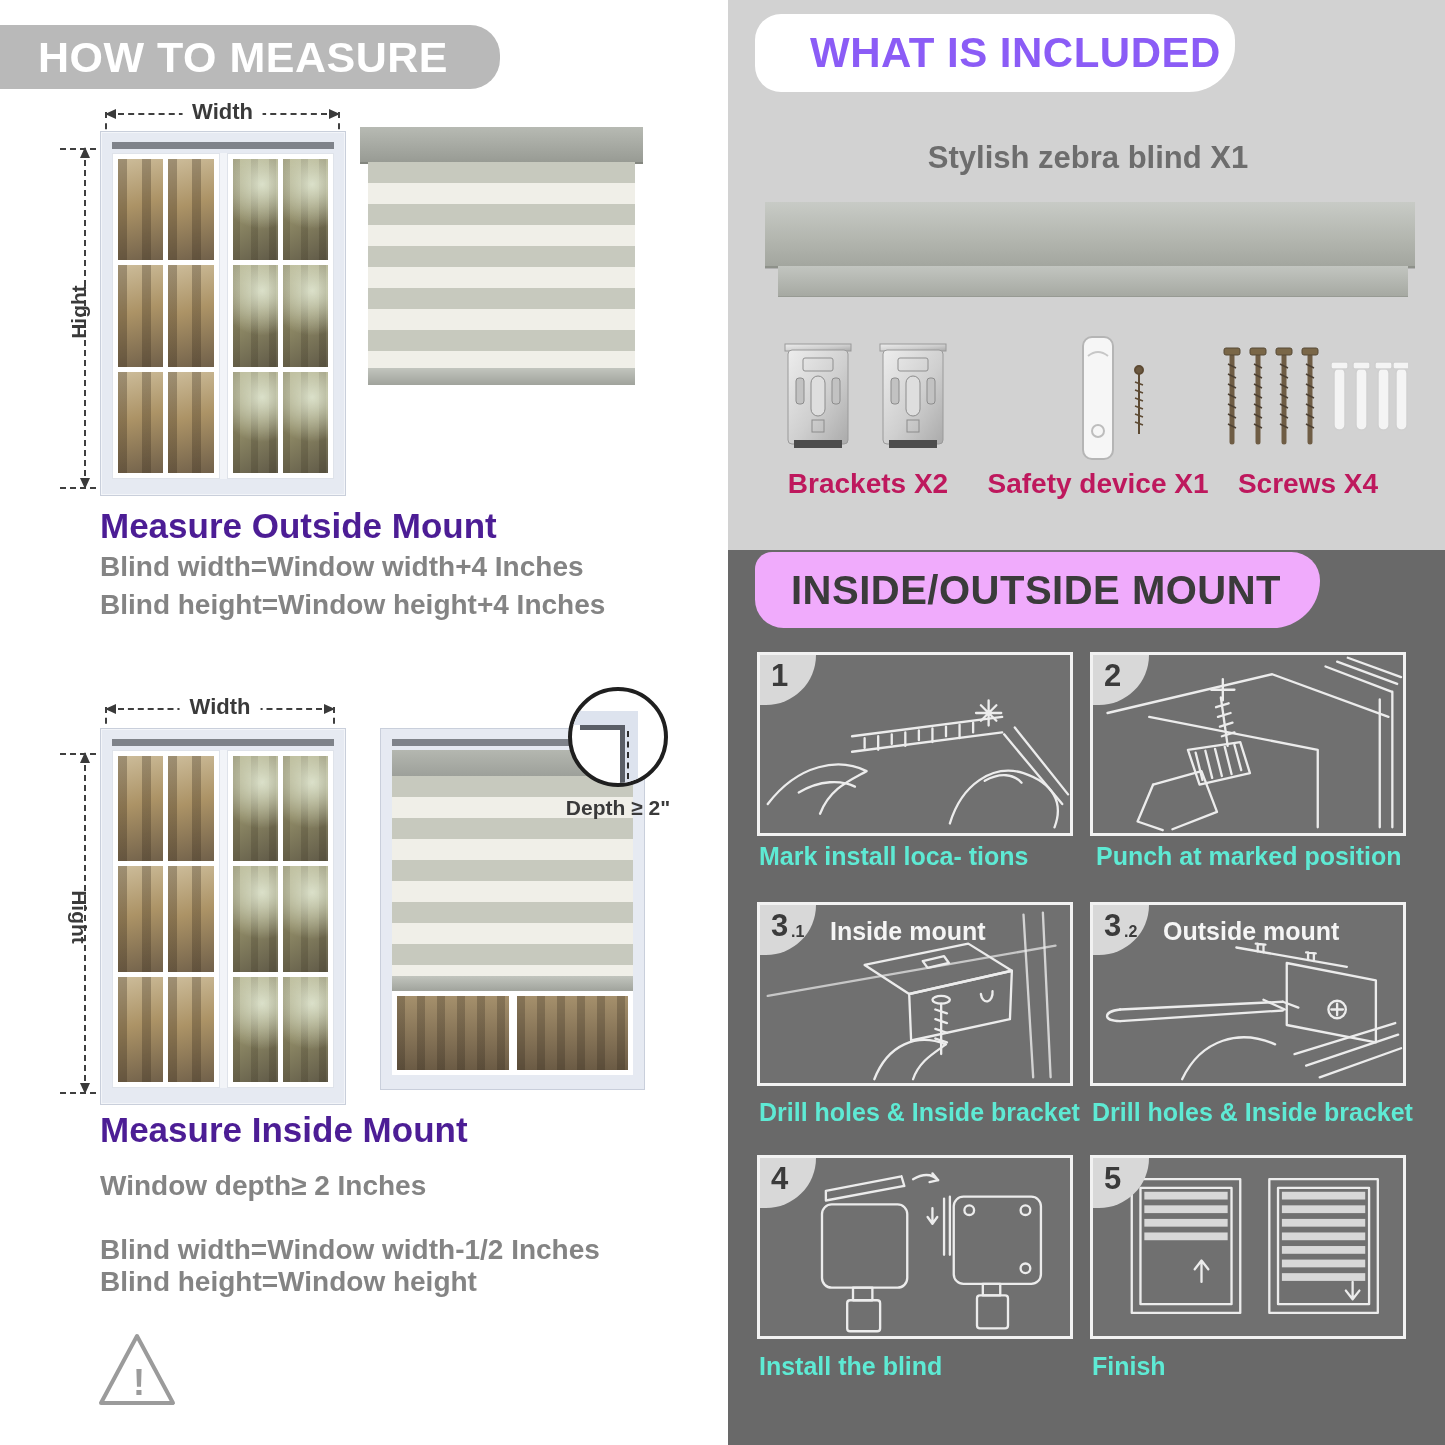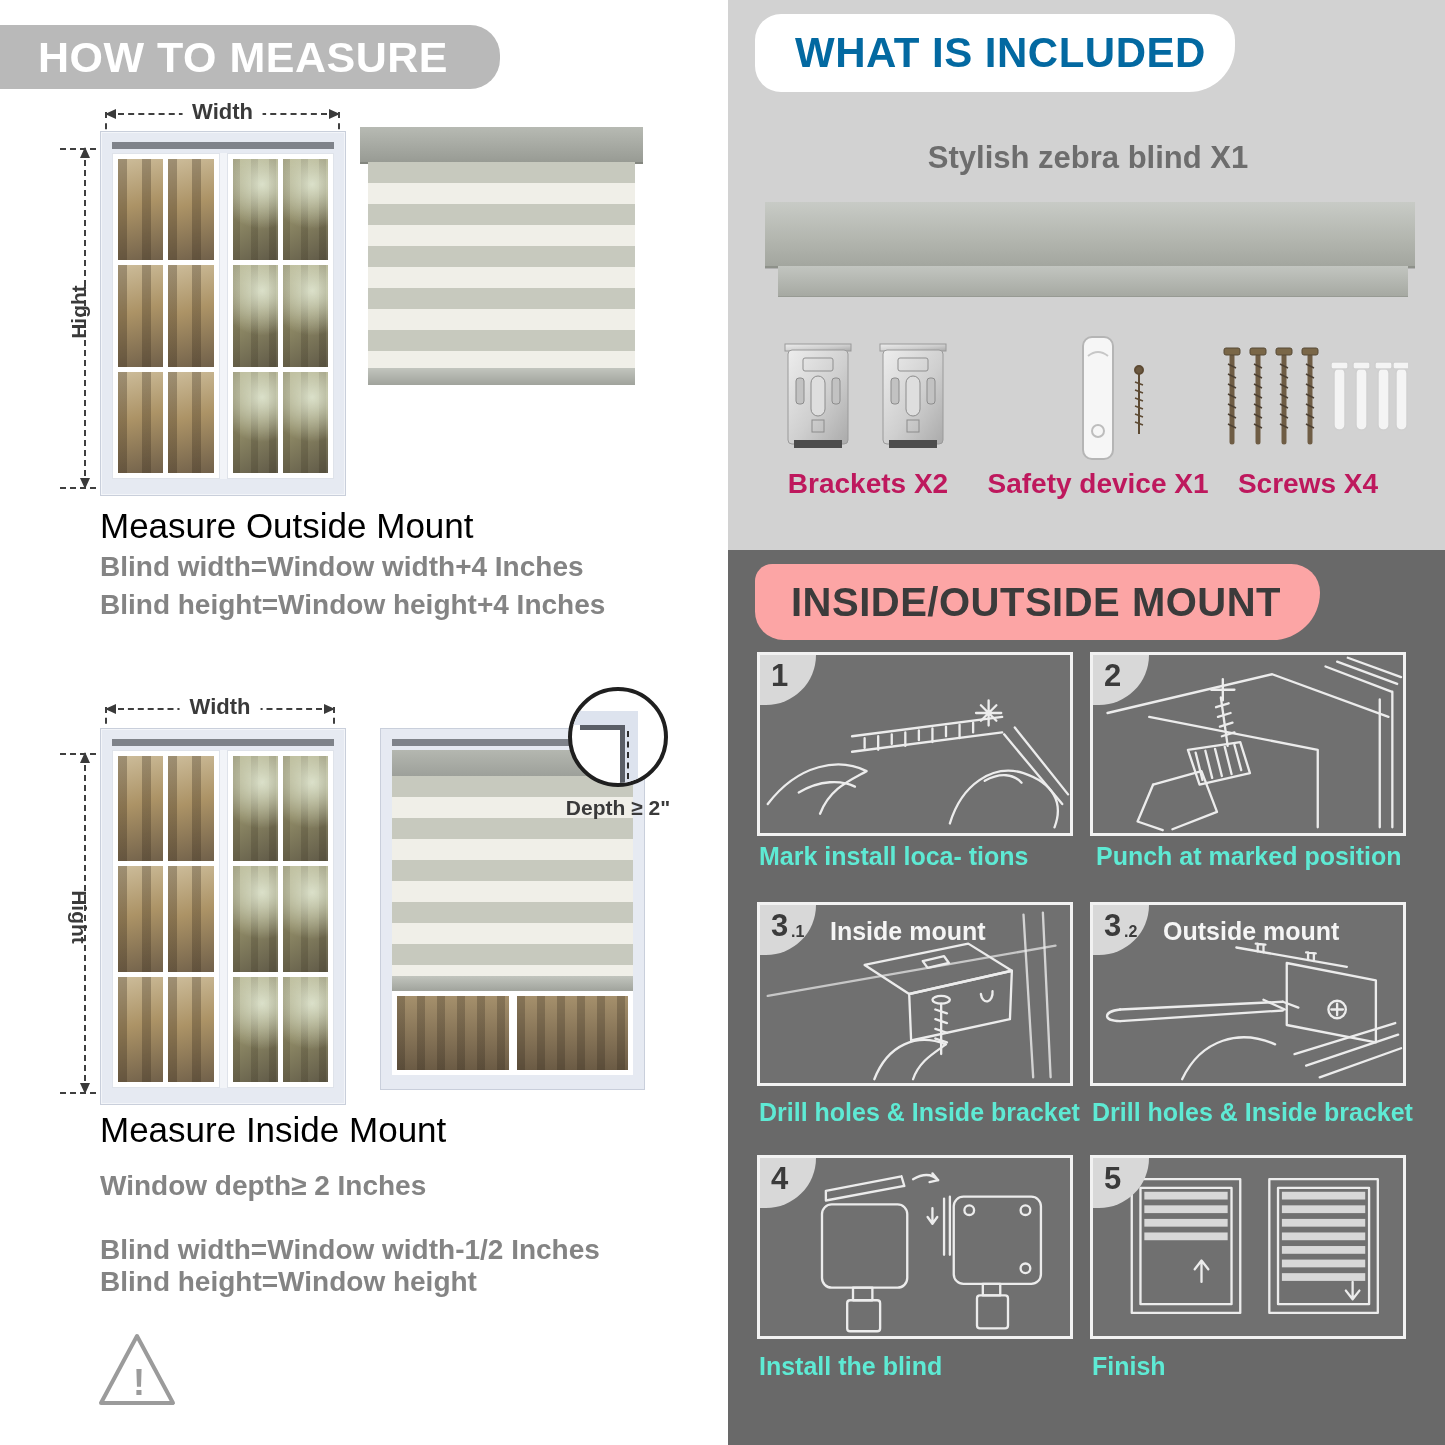--- a/index.html
+++ b/index.html
@@ -4,21 +4,21 @@
 <style>
   html,body{margin:0;padding:0;background:#fff;}
   .canvas{position:relative;width:1445px;height:1445px;background:#ffffff;overflow:hidden;
           font-family:"Liberation Sans","DejaVu Sans",sans-serif;}
   .a{position:absolute;}
 
   
   .hdr-left{left:0;top:25px;width:500px;height:64px;background:#b9b9b9;border-radius:0 30px 30px 0;}
   .hdr-left span{display:block;line-height:64px;padding-left:38px;font-size:43px;font-weight:700;color:#ffffff;letter-spacing:.5px;}
 
-  .sec-title{font-size:35px;font-weight:400;color:#000000;}
+  .sec-title{font-size:35px;font-weight:700;color:#4c1d95;}
   .sec-line{font-size:28px;font-weight:600;color:#848484;}
 
   
   .dim-w{height:16px;}
   .dl-h{position:absolute;border-top:2px dashed #3f3f3f;}
   .dl-v{position:absolute;border-left:2px dashed #3f3f3f;}
   .dim-label{position:absolute;left:50%;top:-7px;transform:translateX(-50%);background:#ffffff;
              padding:0 10px;font-size:22px;font-weight:700;color:#3a3a3a;white-space:nowrap;}
   .ah{width:0;height:0;position:absolute;}
   .ah.l{border-top:5px solid transparent;border-bottom:5px solid transparent;border-right:11px solid #3a3a3a;}
@@ -69,27 +69,27 @@
 
   
   .warn-text{font-size:24px;font-weight:500;color:#9b9b9b;line-height:35px;}
   .warn-excl{font-size:36px;font-weight:700;color:#9b9b9b;}
 
   
   .rt{left:728px;top:0;width:717px;height:550px;background:#d2d2d2;}
   .rb{left:728px;top:550px;width:717px;height:895px;background:#696969;}
 
   .hdr-included{left:27px;top:14px;width:480px;height:78px;background:#ffffff;border-radius:26px 26px 46px 26px;}
-  .hdr-included span{display:block;line-height:78px;padding-left:40px;font-size:42px;font-weight:700;color:#0369a1;letter-spacing:.5px;}
+  .hdr-included span{display:block;line-height:78px;padding-left:40px;font-size:42px;font-weight:700;color:#8b5cf6;letter-spacing:.5px;margin-left:15px;}
   .product-label{font-size:31px;font-weight:700;color:#6d6d6d;text-align:center;}
   .rail-main{background:linear-gradient(180deg,#c8cbc6 0%,#b4b7b0 55%,#a3a69f 100%);border-bottom:2px solid #8e918a;box-shadow:0 1px 0 rgba(0,0,0,.15);}
   .rail-lip{background:linear-gradient(180deg,#c2c5c0 0%,#a6a9a2 100%);border-bottom:1px solid #979a93;}
   .item-label{font-size:28px;font-weight:700;color:#be185d;text-align:center;}
 
-  .hdr-mount{left:27px;top:14px;width:565px;height:76px;background:#fca5a5;border-radius:18px 30px 50px 30px;}
+  .hdr-mount{left:27px;top:2px;width:565px;height:76px;background:#f0abfc;border-radius:18px 30px 50px 30px;}
   .hdr-mount span{display:block;line-height:76px;padding-left:36px;font-size:40px;font-weight:700;color:#3b3b3b;letter-spacing:.5px;}
 
   .step-box{width:316px;height:184px;border:3px solid #f2f2f2;background:#707070;box-sizing:border-box;overflow:hidden;}
   .step-caption{font-size:25px;font-weight:700;color:#5eead4;white-space:nowrap;}
   .badge{position:absolute;left:0;top:0;width:56px;height:50px;background:#d8d8d8;border-radius:0 0 52px 0;}
   .badge .n{position:absolute;left:11px;top:3px;font-size:31px;font-weight:700;color:#3b3b3b;}
   .badge .s{position:absolute;left:31px;top:18px;font-size:16px;font-weight:700;color:#3b3b3b;}
   .step-inner-title{position:absolute;left:70px;top:12px;font-size:25px;font-weight:700;color:#f5f5f5;white-space:nowrap;}
   .step-art{position:absolute;left:0;top:0;width:100%;height:100%;}
 </style>

